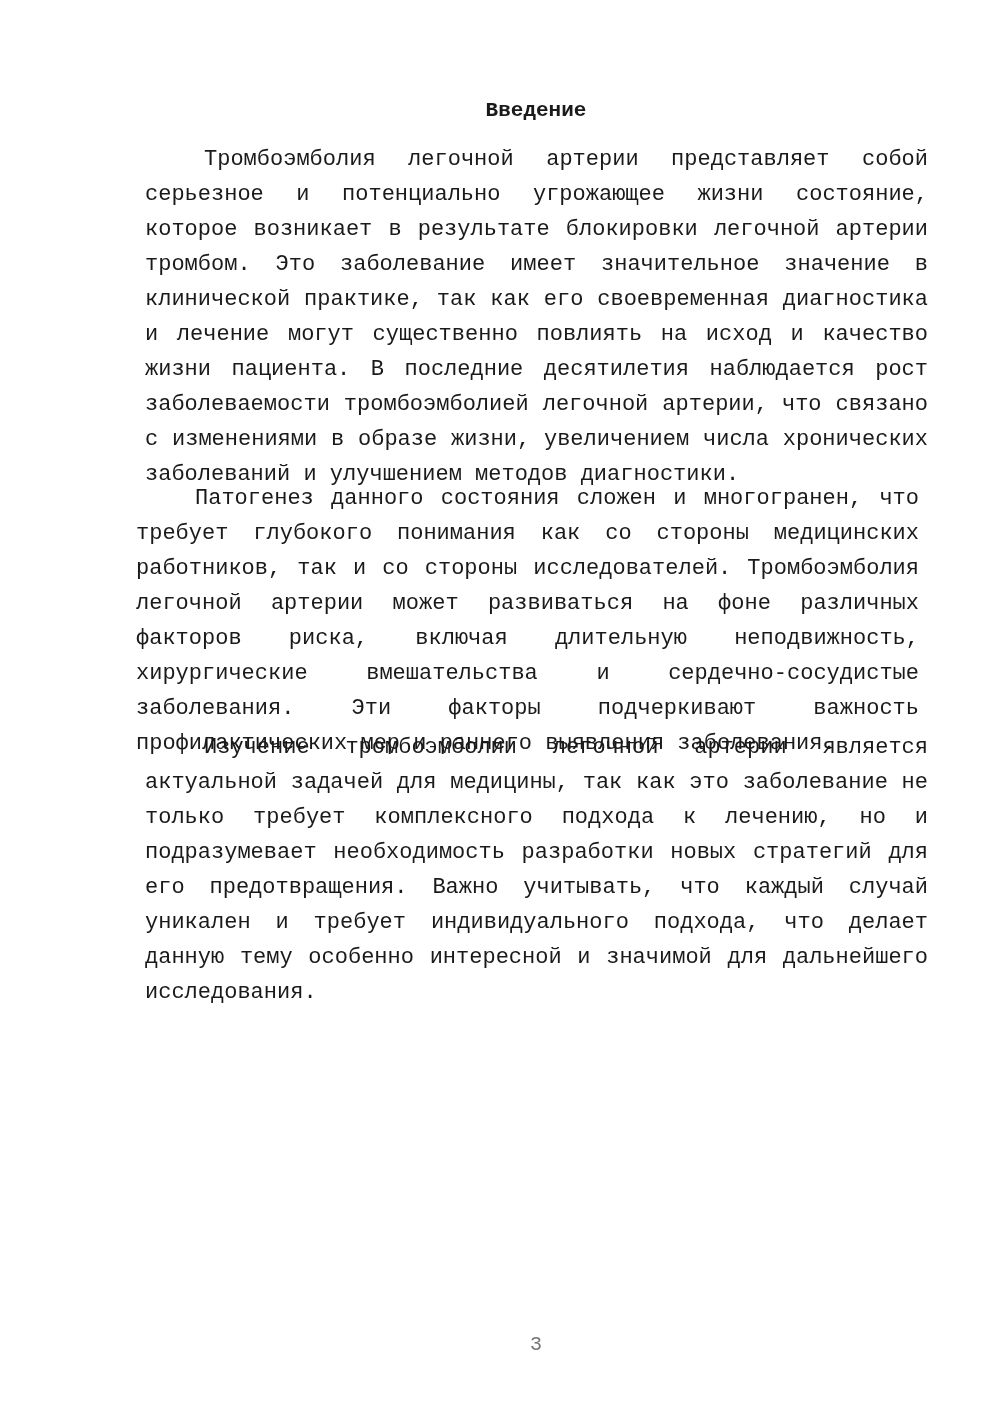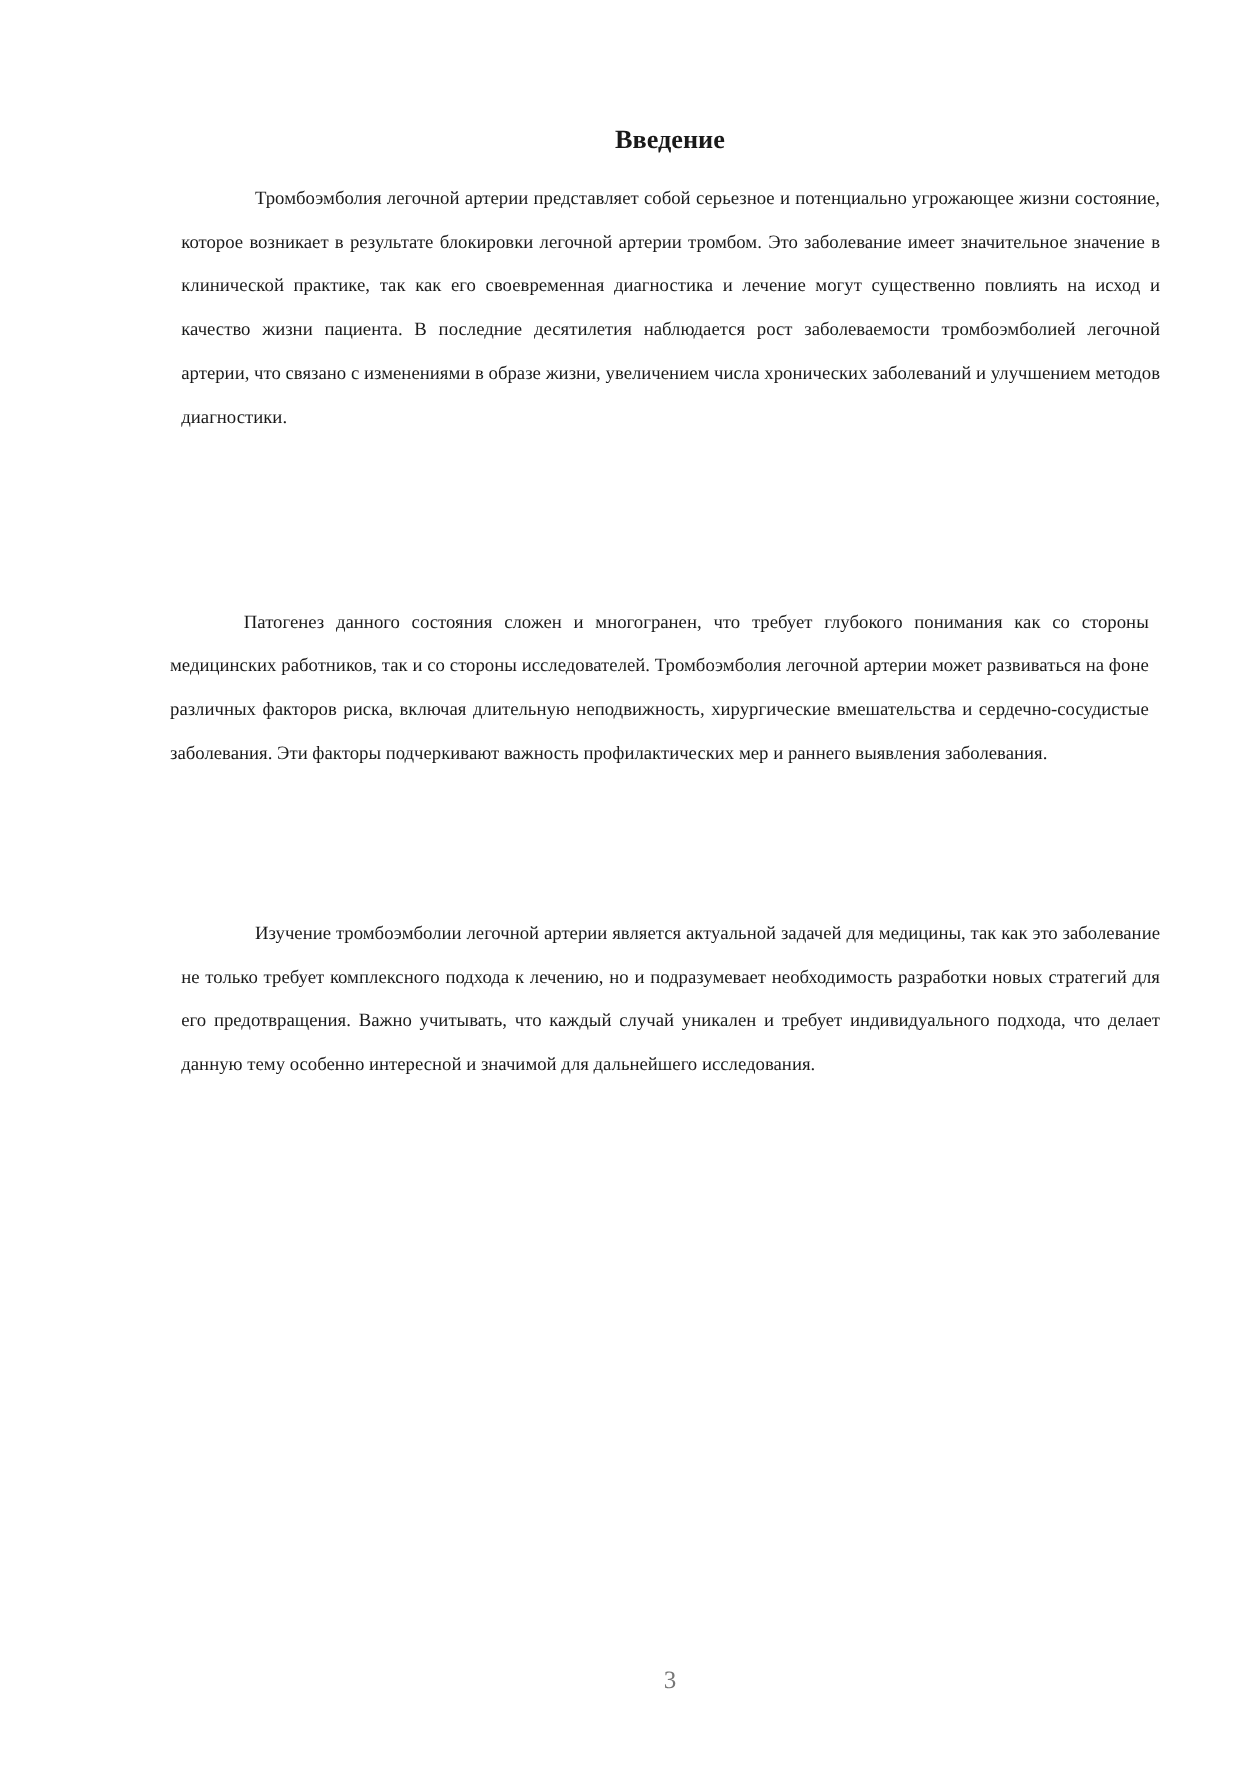--- a/index.html
+++ b/index.html
@@ -14,34 +14,35 @@
       overflow: hidden;
       font-family: "Liberation Serif", "DejaVu Serif", serif;
       color: #1a1a1a;
     }
     .page {
       position: absolute;
       left: 0; top: 0;
       width: 1000px;
       height: 1414px;
       background: #ffffff;
+      font-family: Liberation Mono, monospace;
     }
     .heading {
       position: absolute;
       top: 97px;
       left: 0;
       width: 1072px;
       text-align: center;
       font-weight: bold;
       font-size: 21px;
       line-height: 28px;
     }
     .para {
       margin: 0;
-      font-size: 15px;
+      font-size: 22px;
       line-height: 35px;
       text-align: justify;
       text-indent: 59px;
       hyphens: none;
     }
     .para-1 { position: absolute; top: 142px; left: 145px; width: 783px; }
     .para-2 { position: absolute; top: 481px; left: 136px; width: 783px; }
     .para-3 { position: absolute; top: 718px; left: 145px; width: 783px; margin-top: 12px; }
     .page-number {
       position: absolute;

